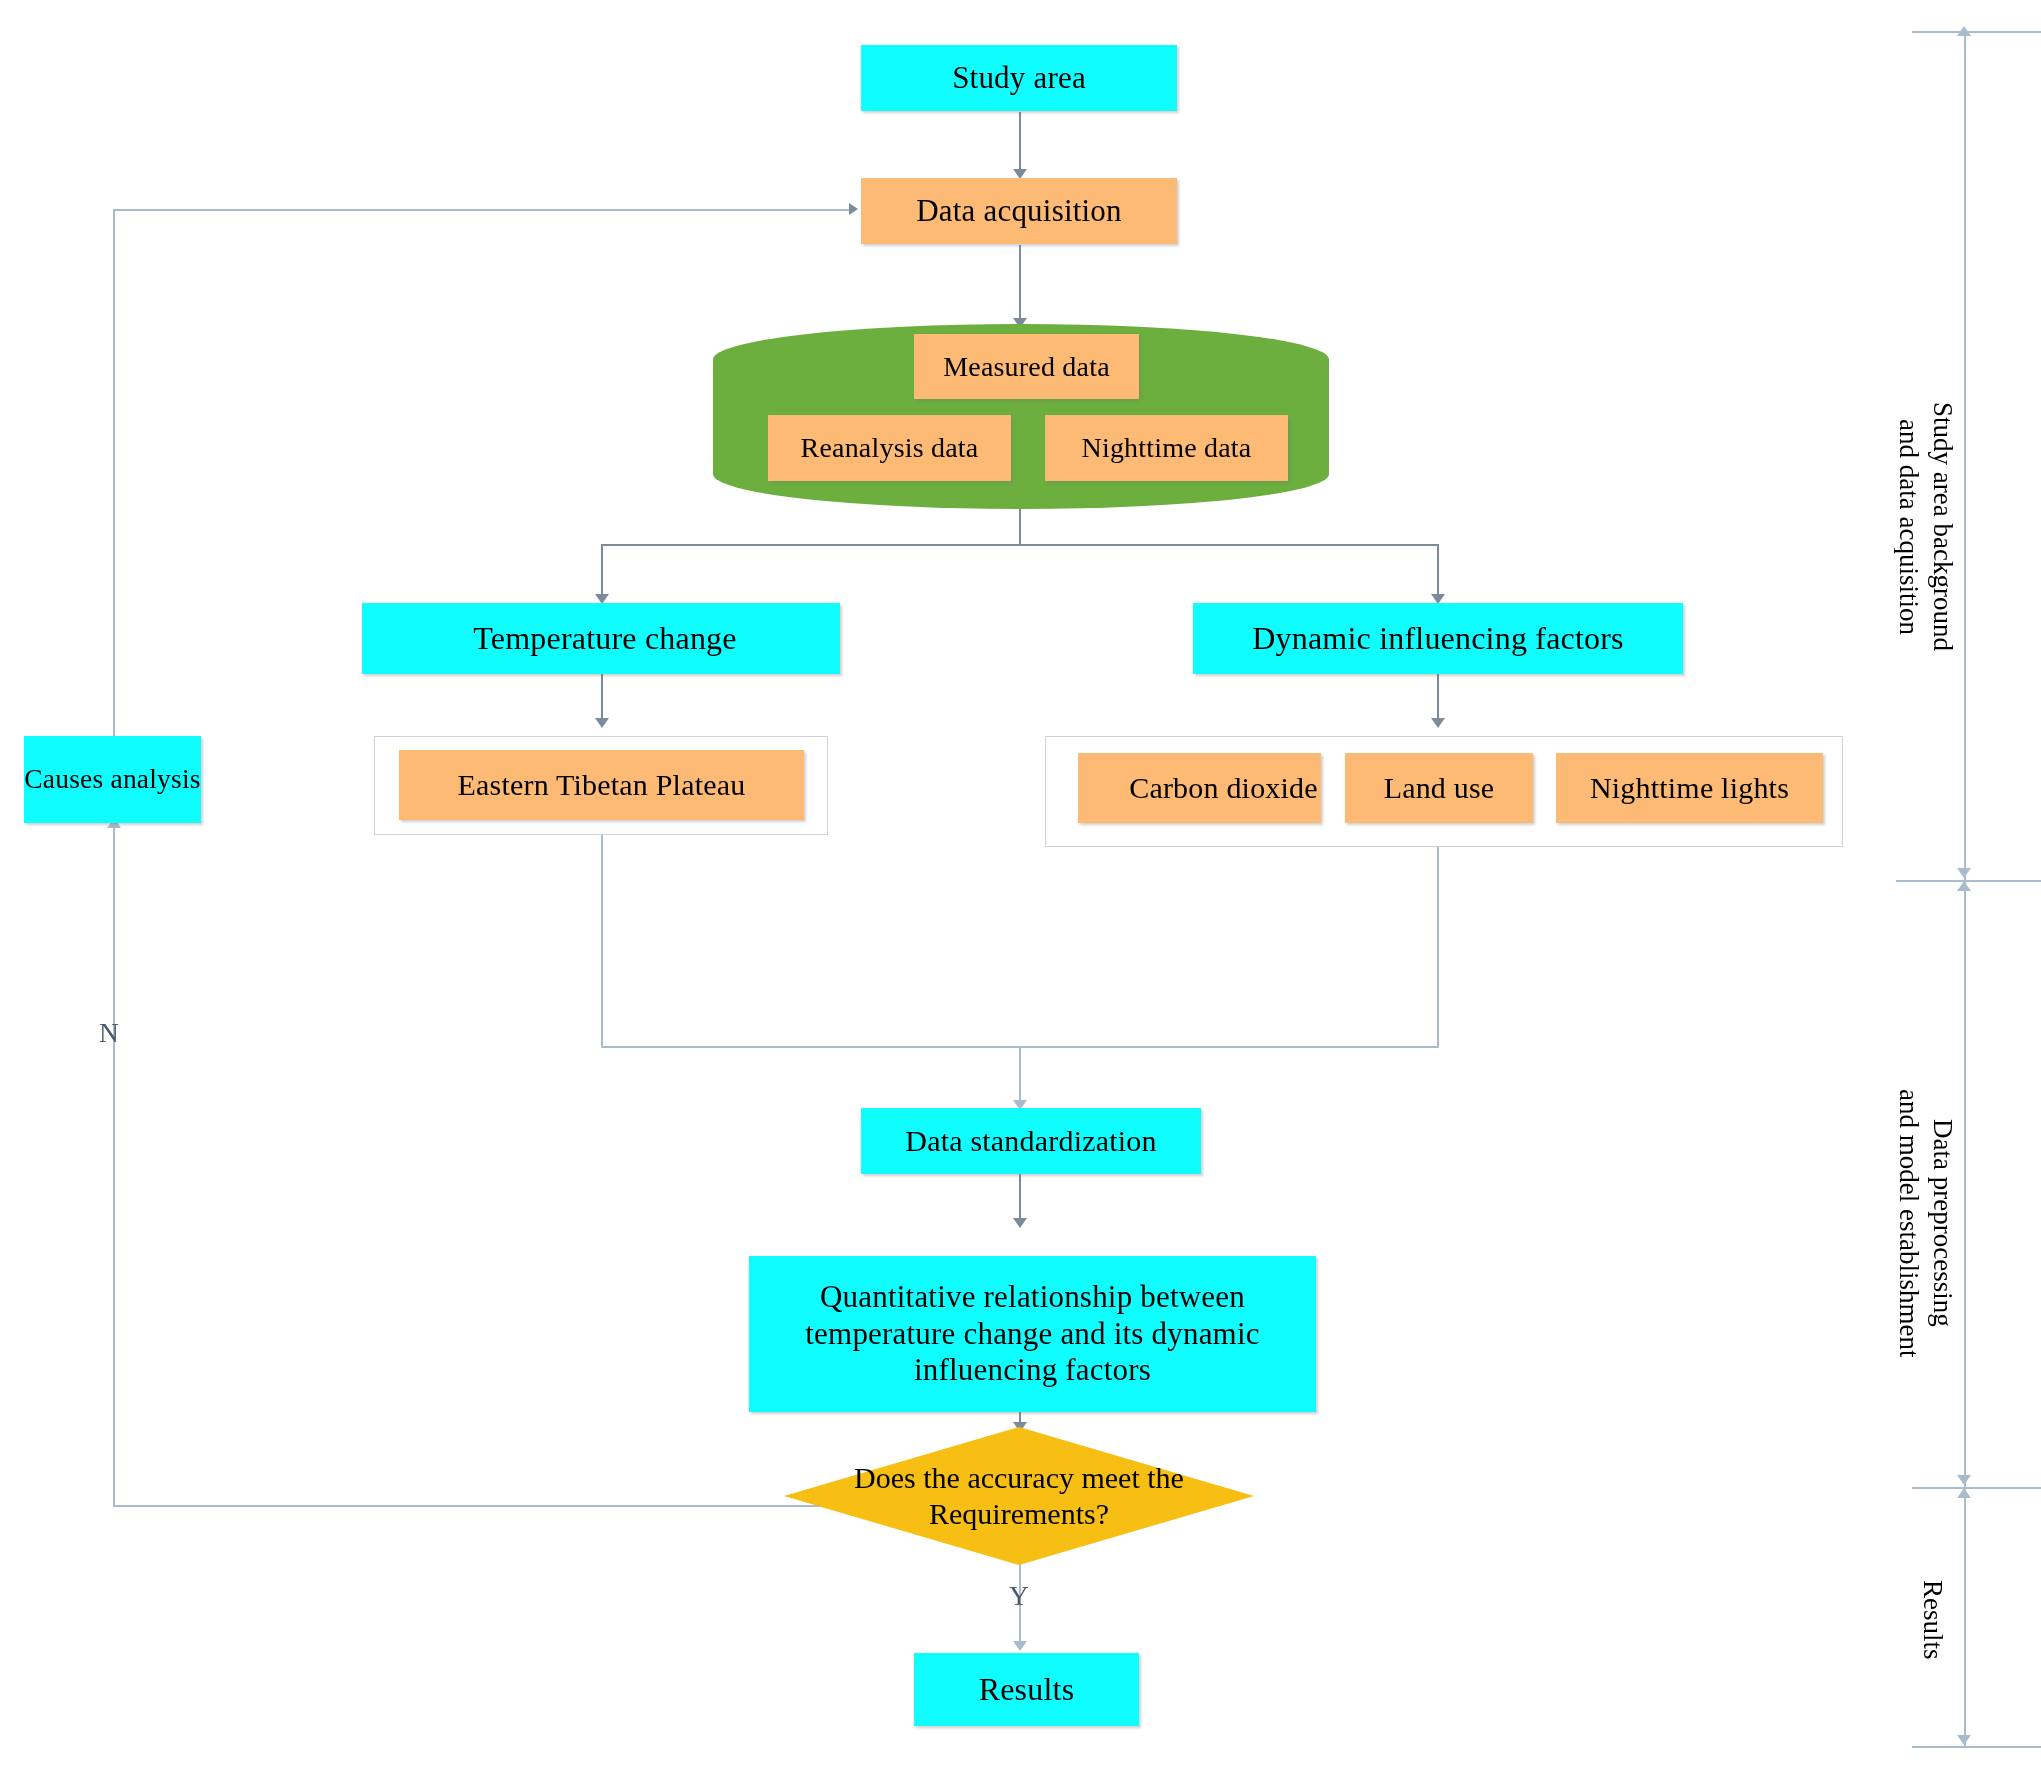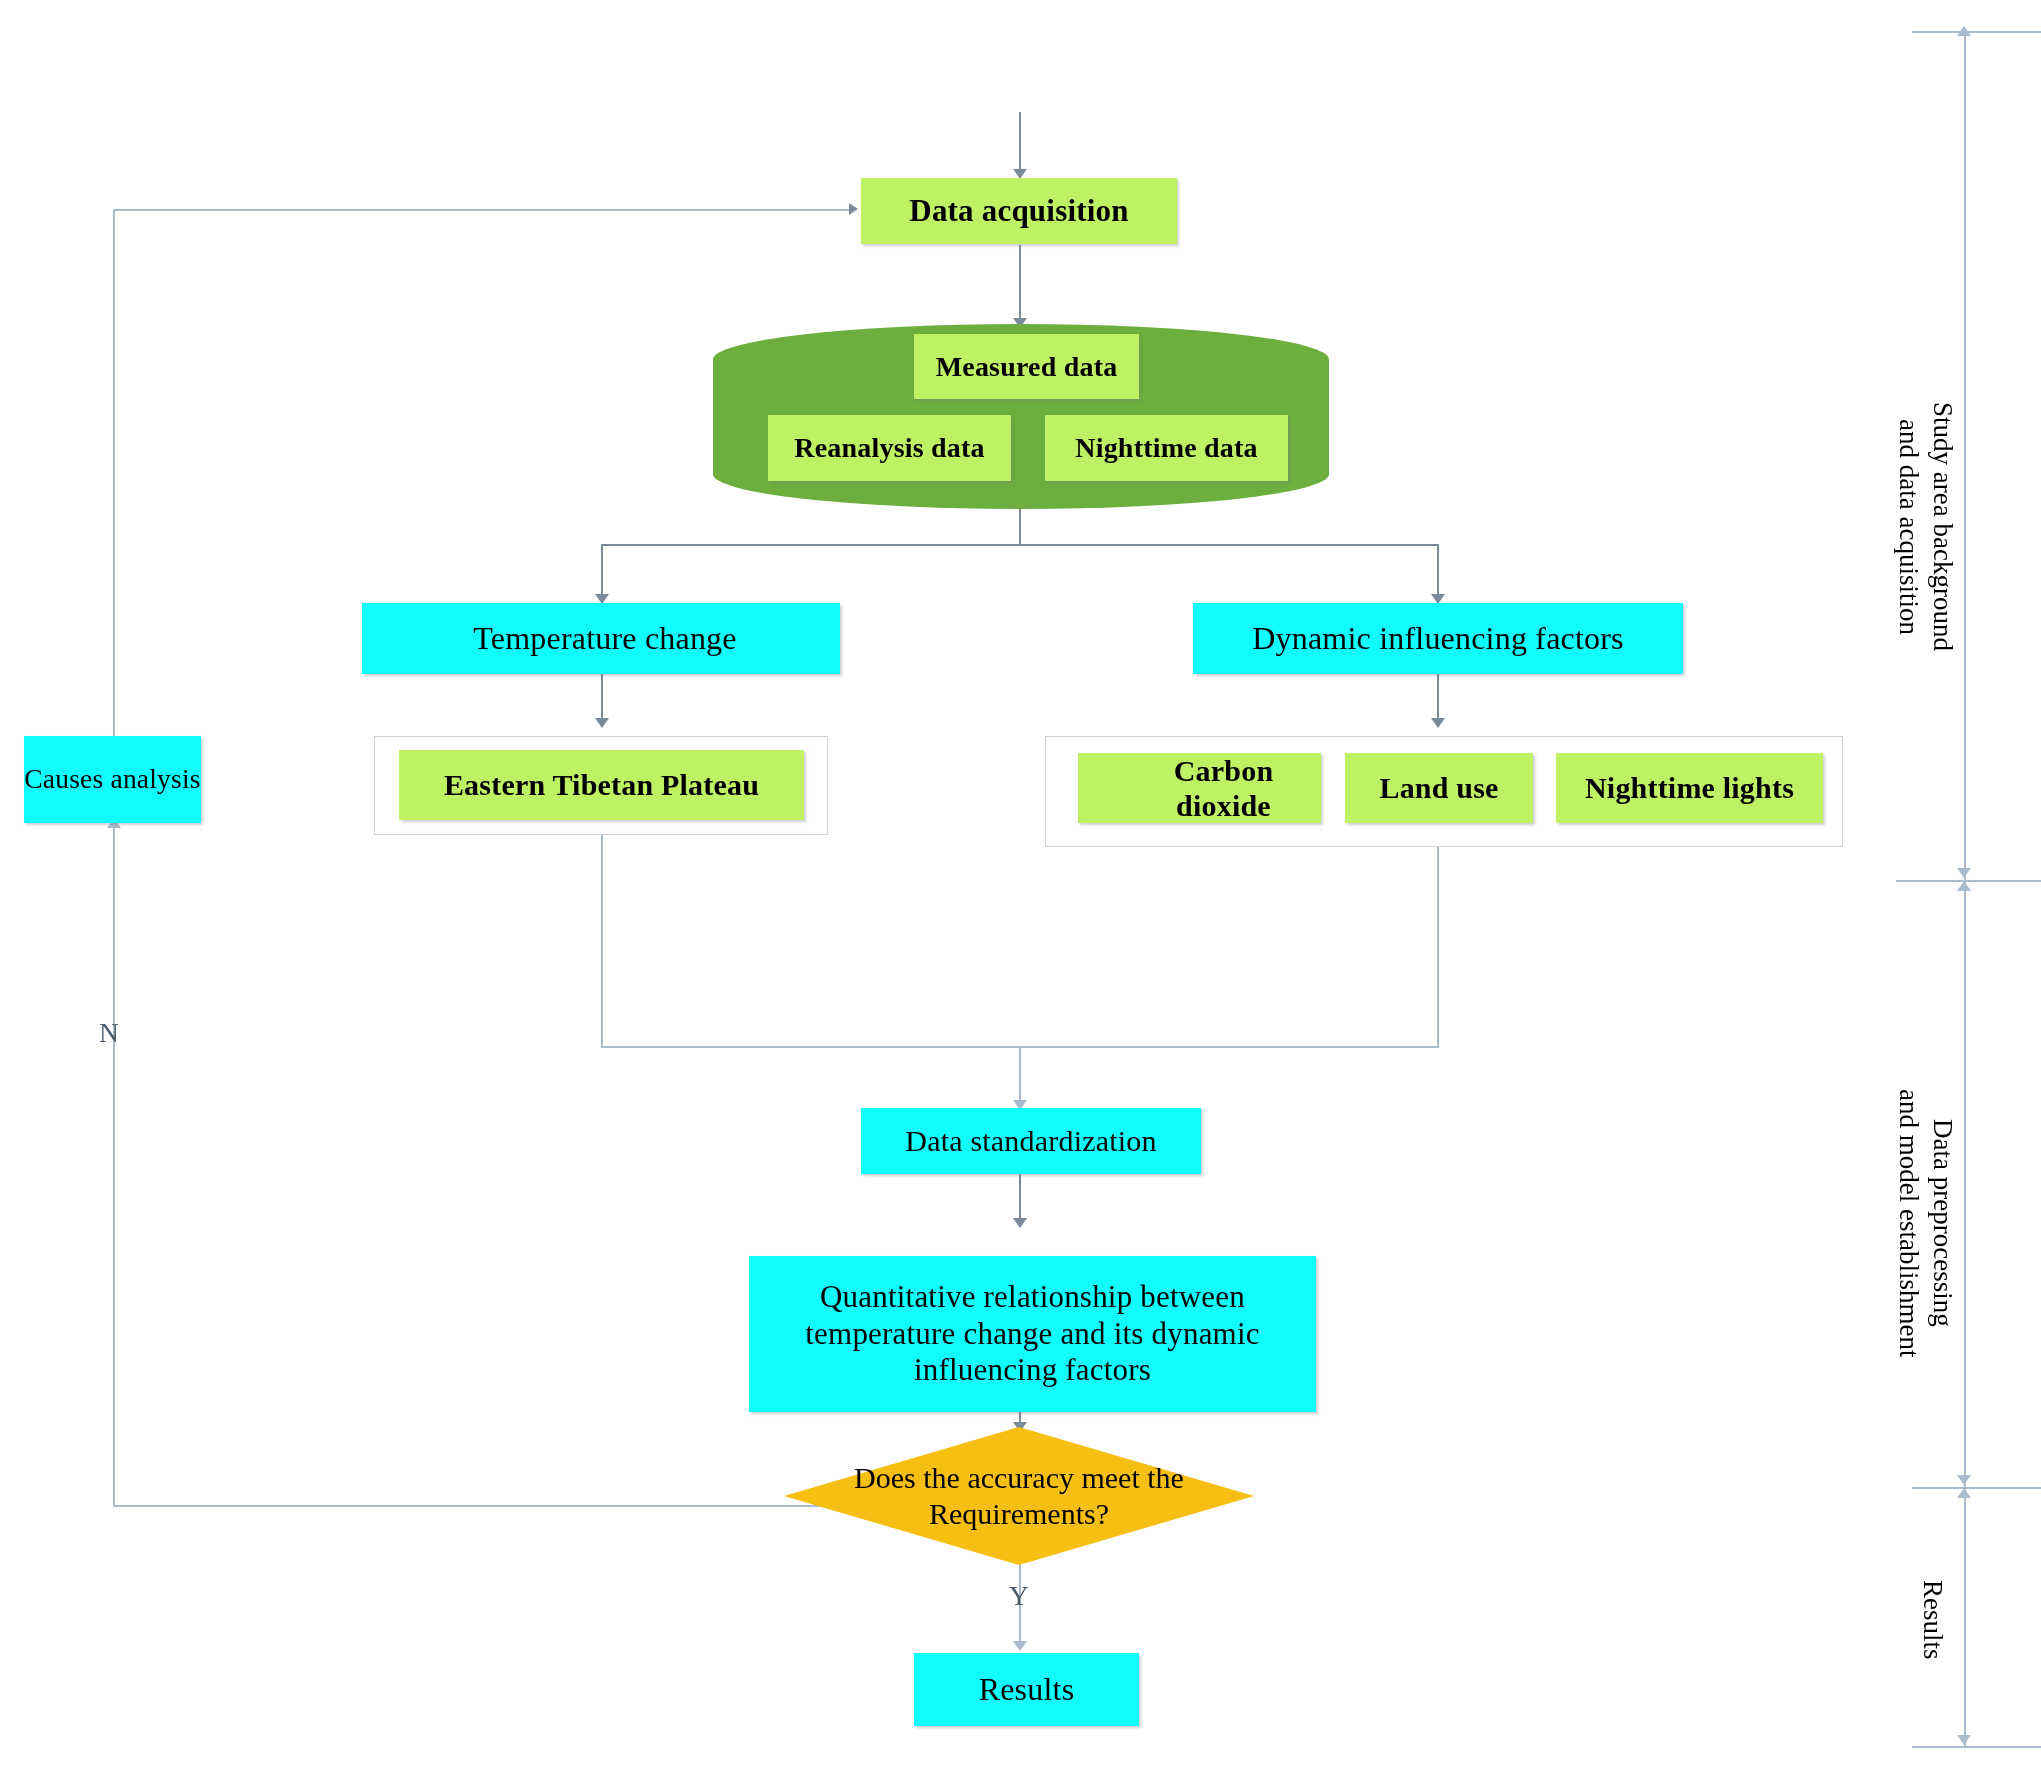--- a/index.html
+++ b/index.html
@@ -27,23 +27,22 @@
     color: #000000;
     line-height: 1.18;
     font-weight: 400;
     letter-spacing: 0.2px;
   }
   .cyan {
     background: #0ffdfd;
     box-shadow: 2.4px 2.4px 2.4px rgba(120,120,120,.35);
   }
   .yellow {
-    background: #bef264;
+    background: #fdba74;
     box-shadow: 2.4px 2.4px 2.4px rgba(120,120,120,.35);
-    font-weight: bold;
   }
   .group-box {
     position: absolute;
     box-sizing: border-box;
     border: 1.6px solid #d2d2d6;
     background: #ffffff;
   }
 
   
   .cyl-wrap { position: absolute; }
@@ -178,20 +177,23 @@
   <div class="arrow-down pale" style="left:1013px; top:1641px;"></div>
   <div class="edge-label" style="left:1009px; top:1580px;">Y</div>
 
   <div class="ln ln-h ln-pale" style="left:113px; top:1505px; width:907px;"></div>
   <div class="ln ln-v ln-pale" style="left:113px; top:209px; height:1298px;"></div>
   <div class="ln ln-h ln-pale" style="left:113px; top:209px; width:742px;"></div>
   <div class="arrow-right" style="left:849px; top:203px;"></div>
   <div class="arrow-up pale" style="left:107px; top:818px;"></div>
   <div class="edge-label" style="left:99px; top:1017px;">N</div>
 
+  <div class="node cyan" style="left:861px; top:45px; width:316px; height:66px; font-size:31px;">
+    <span>Study area</span>
+  </div>
 
   <div class="node yellow" style="left:861px; top:178px; width:316px; height:66px; font-size:31px;">
     <span>Data acquisition</span>
   </div>
 
   <div class="cyl-wrap" style="left:713px; top:324px; width:616px; height:185px;">
     <div class="cyl-top" style="top:0; height:70px;"></div>
     <div class="cyl-body" style="top:35px; height:115px;"></div>
     <div class="cyl-bottom" style="top:115px; height:70px;"></div>
   </div>

